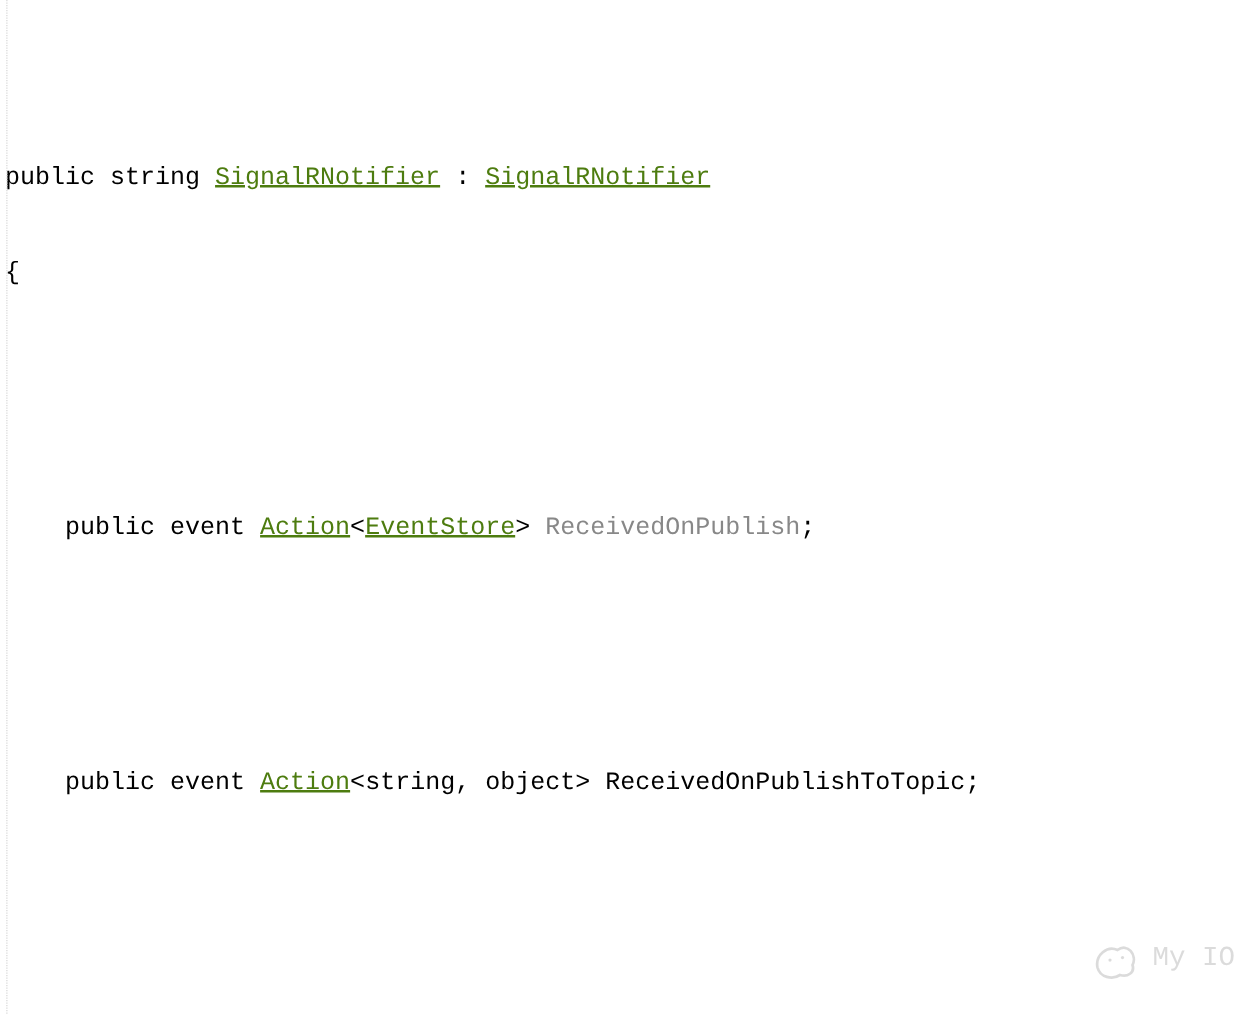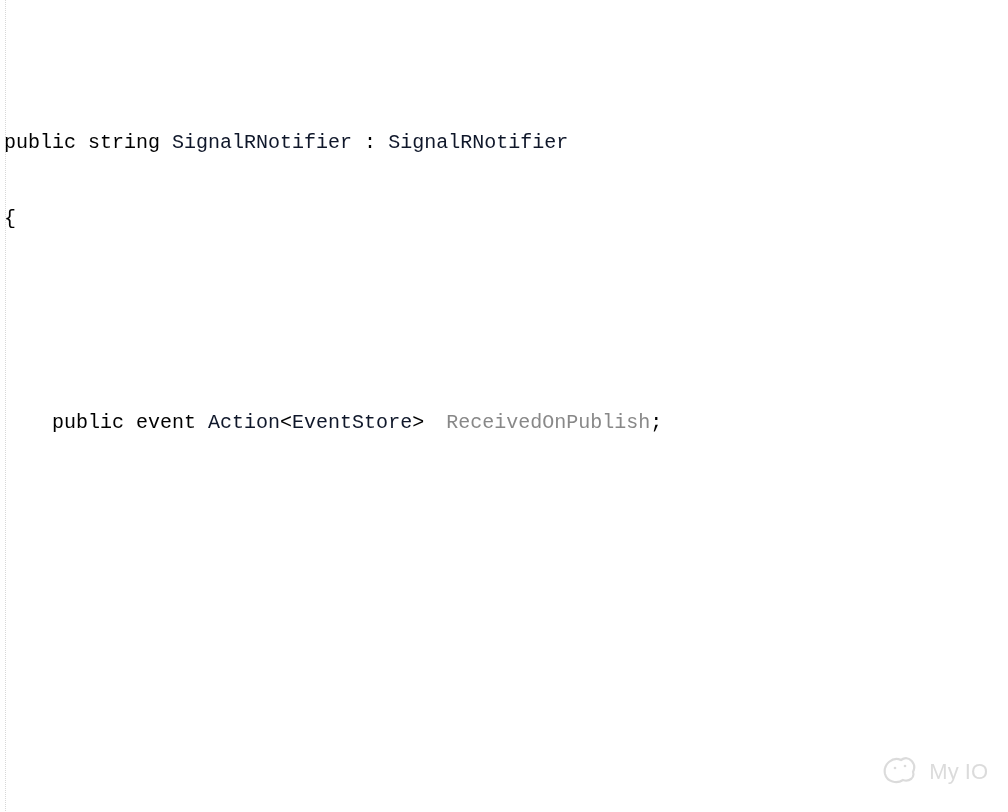--- a/index.html
+++ b/index.html
@@ -22,33 +22,33 @@
     display: block;
   }
   .guide {
     position: absolute;
     top: 0;
     bottom: 0;
     border-left: 1px dotted #d8d8d8;
   }
   
   .kw   { color: #000000; } 
-  .type { color: #0f172a; } 
+  .type { color: #4d7c0f; text-decoration: underline; } 
   .plain{ color: #000000; }
-  .gray { color: #888888; margin-left: 10px; }
+  .gray { color: #888888; }
   
   .watermark {
     position: absolute;
     right: 20px;
     bottom: 28px;
     display: flex;
-    align-items: flex-end;
+    align-items: center;
     gap: 10px;
     color: #c9c9c9;
-    font-family: Liberation Sans, sans-serif;
+    font-family: Liberation Mono, monospace;
     font-size: 22px;
     opacity: 0.65;
   }
   .watermark svg { display: block; }
 </style>
 </head>
 <body>
 
 <div class="editor">
   <div class="guide" style="left:5px"></div>
@@ -56,20 +56,21 @@
   
   <span class="line"><span class="kw">public</span> <span class="kw">string</span> <span class="type">SignalRNotifier</span> <span class="plain">:</span> <span class="type">SignalRNotifier</span></span>
   <span class="line plain">{</span>
   <span class="line"> </span>
 
   
   <span class="line">    <span class="kw">public</span> <span class="kw">event</span> <span class="type">Action</span><span class="plain">&lt;</span><span class="type">EventStore</span><span class="plain">&gt;</span> <span class="gray">ReceivedOnPublish</span><span class="plain">;</span></span>
   <span class="line"> </span>
 
   
+  <span class="line">    <span class="kw">public</span> <span class="kw">event</span> <span class="type">Action</span><span class="plain">&lt;</span><span class="kw">string</span><span class="plain">, </span><span class="kw">object</span><span class="plain">&gt;</span> <span class="plain">ReceivedOnPublishToTopic</span><span class="plain">;</span></span>
   <span class="line"> </span>
 
   
   
   
   
 
   
   
 

